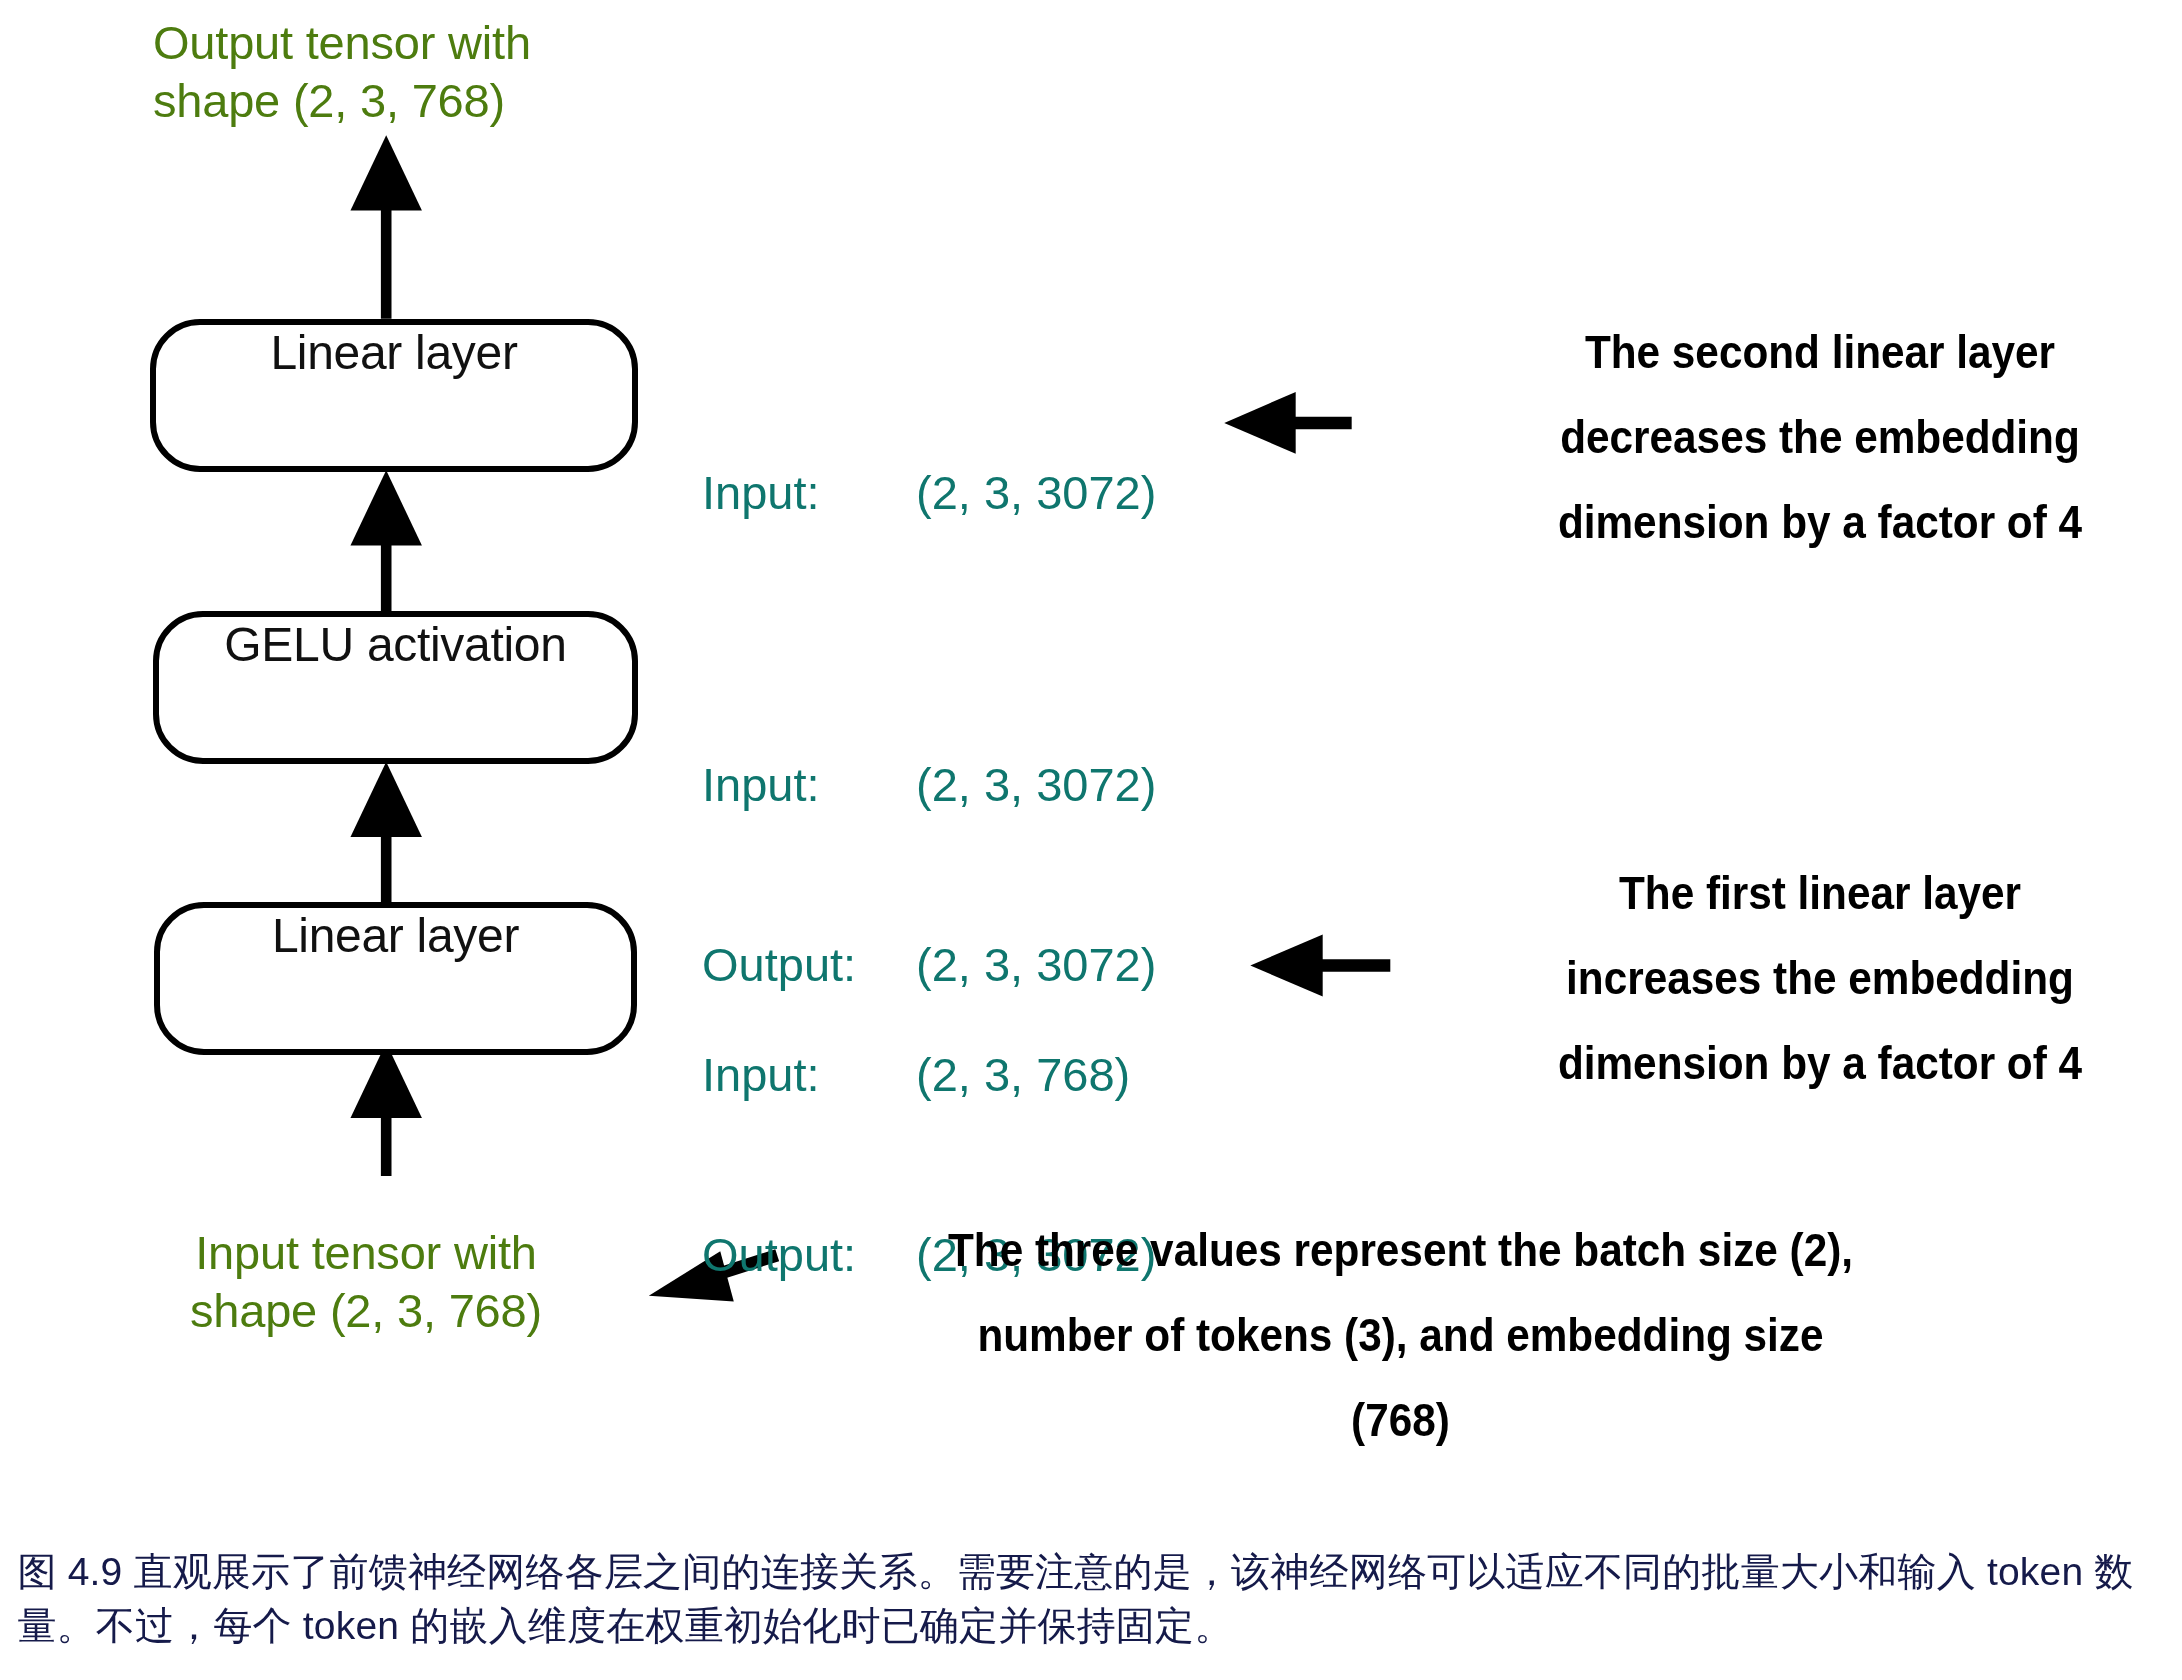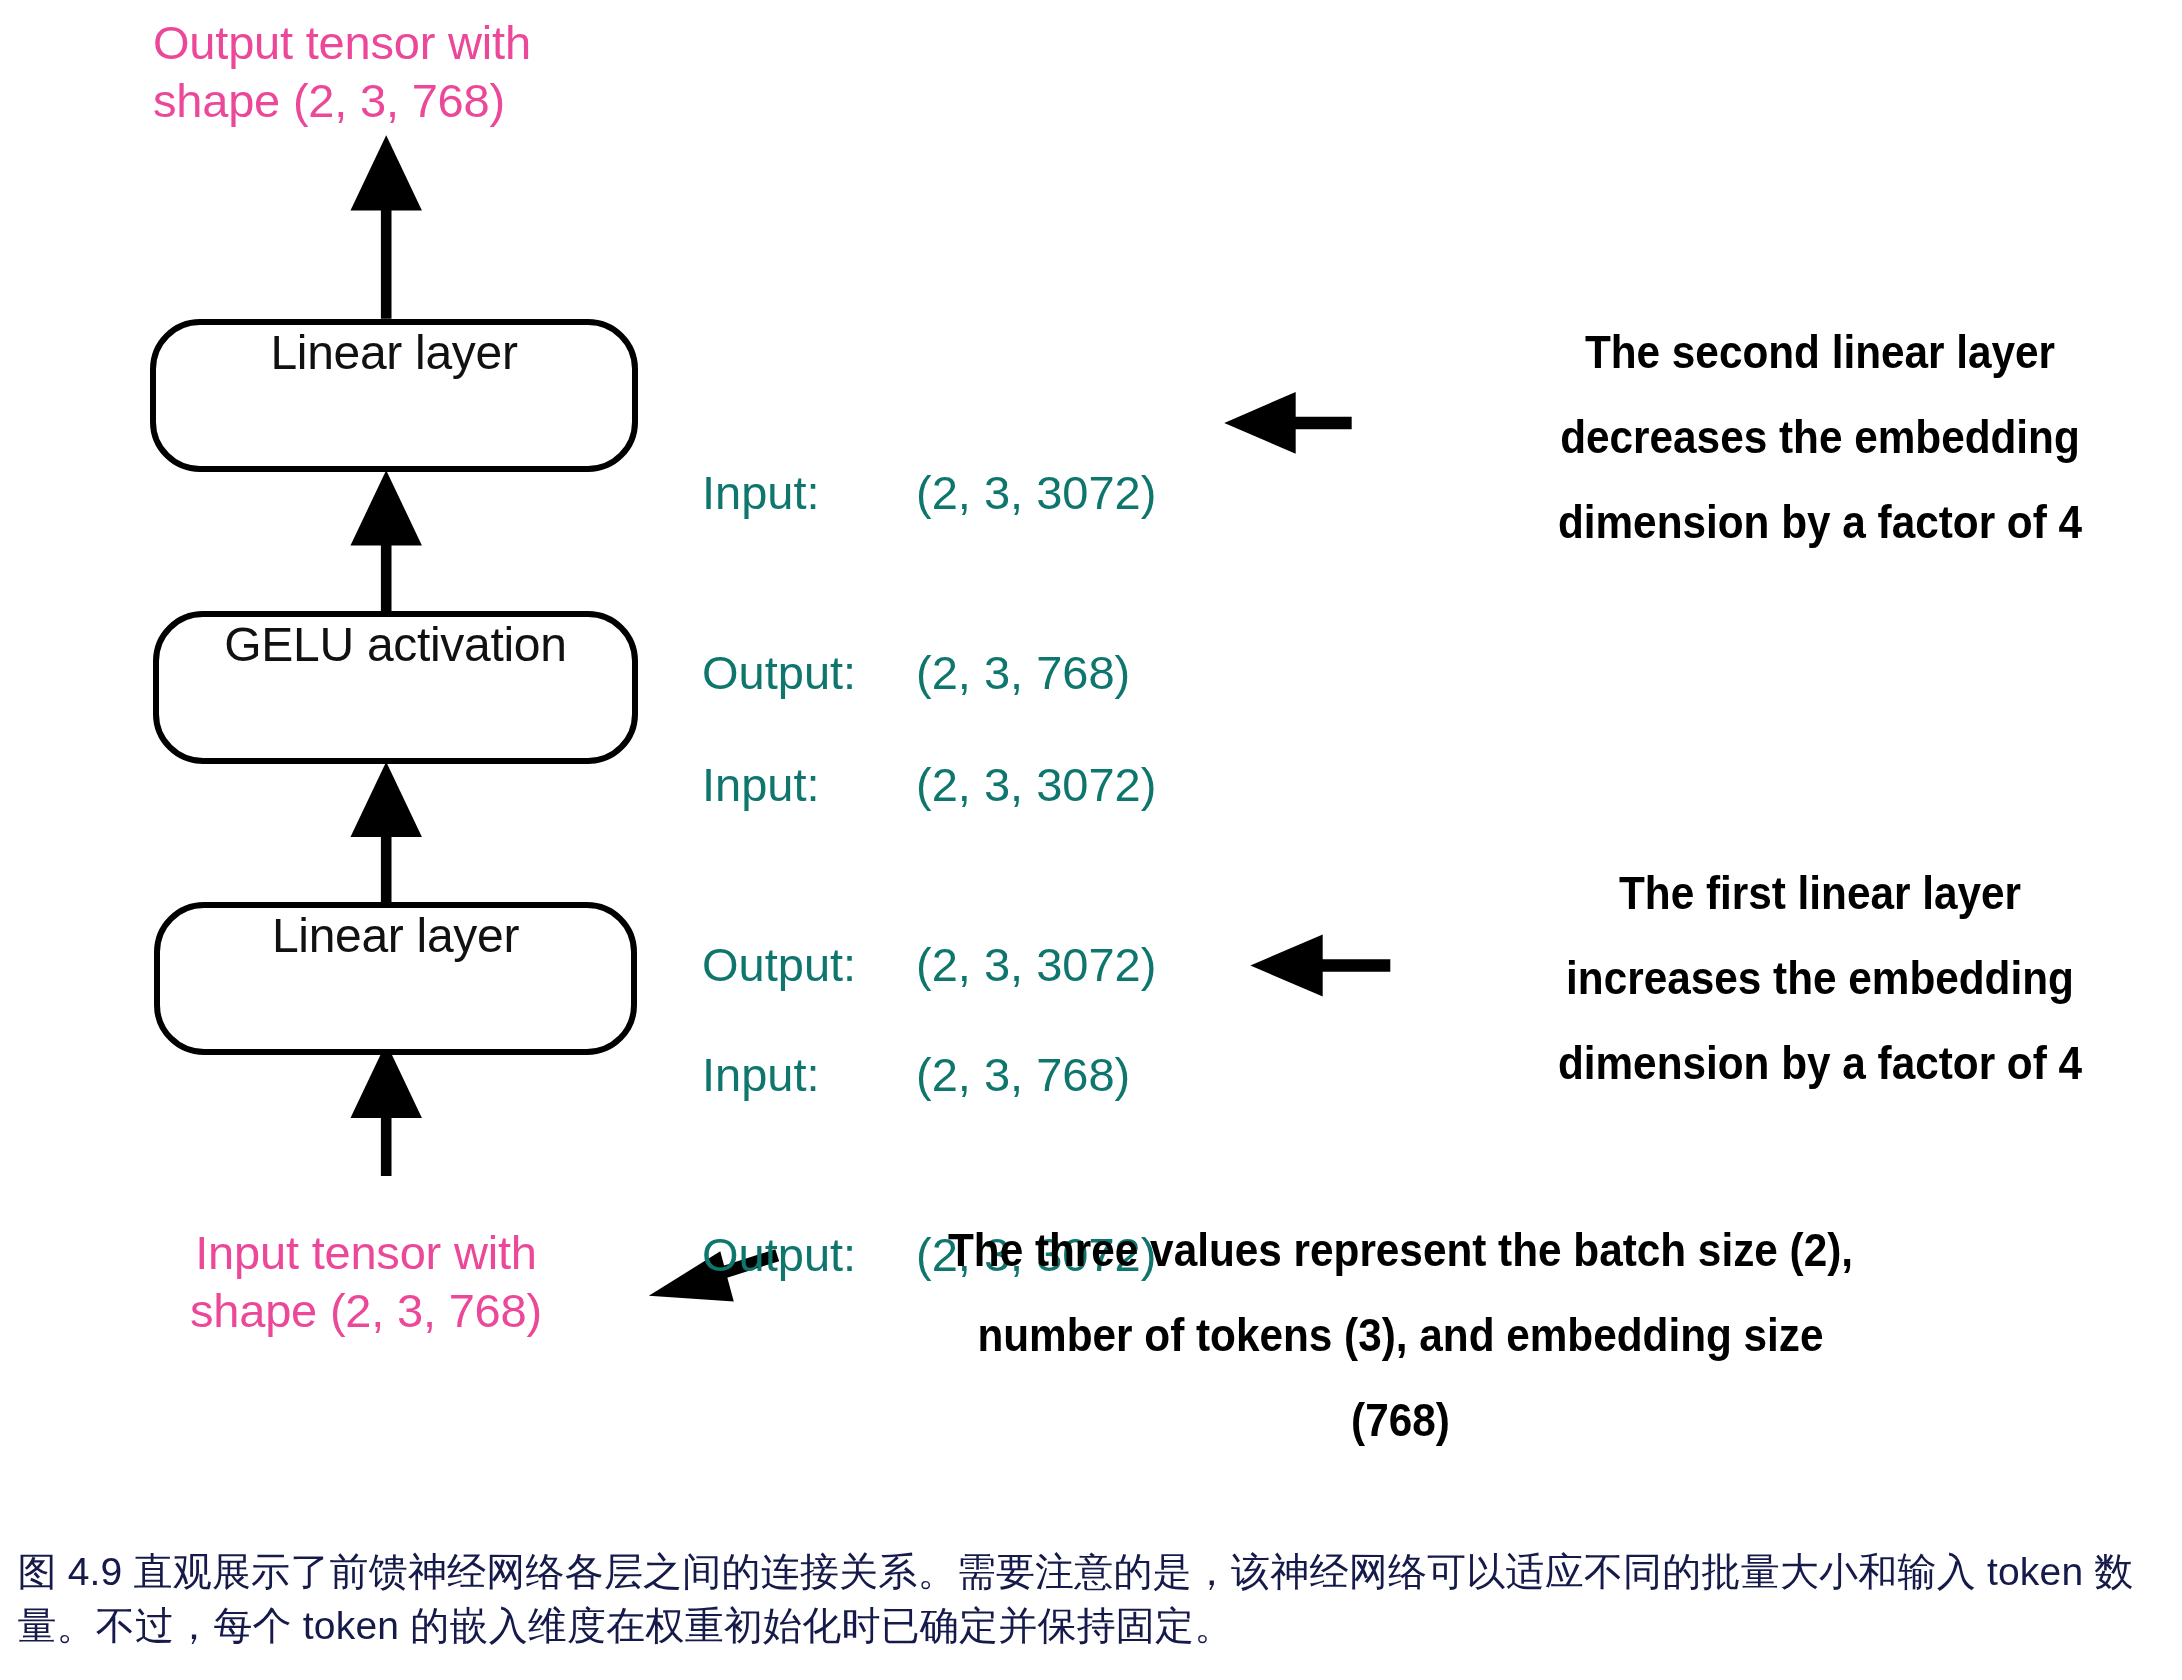--- a/index.html
+++ b/index.html
@@ -18,21 +18,21 @@
   .stage {
     position: absolute;
     left: 0; top: 0;
     width: 2182px;
     height: 1680px;
   }
 
   
   .plain-label {
     position: absolute;
-    color: #ec4899;
+    color: #4d7c0f;
     font-size: 47px;
     line-height: 58px;
     font-weight: 400;
     letter-spacing: -0.2px;
     white-space: pre;
   }
 
   
   .node-box {
     position: absolute;
@@ -156,21 +156,20 @@
   <div class="node-box" style="left:153px; top:611px; width:485px; height:153px;">
     <span class="node-label">GELU activation</span>
   </div>
 
   <div class="node-box" style="left:154px; top:902px; width:483px; height:153px;">
     <span class="node-label">Linear layer</span>
   </div>
 
   <div class="io-block" style="left:702px; top:343px;">
     <span class="io-row"><span class="io-key">Input:</span><span>(2, 3, 3072)</span></span>
-    <span class="io-row"><span class="io-key">Output:</span><span>(2, 3, 768)</span></span>
   </div>
 
   <div class="io-block" style="left:702px; top:635px;">
     <span class="io-row"><span class="io-key">Input:</span><span>(2, 3, 3072)</span></span>
     <span class="io-row"><span class="io-key">Output:</span><span>(2, 3, 3072)</span></span>
   </div>
 
   <div class="io-block" style="left:702px; top:925px;">
     <span class="io-row"><span class="io-key">Input:</span><span>(2, 3, 768)</span></span>
     <span class="io-row"><span class="io-key">Output:</span><span>(2, 3, 3072)</span></span>

